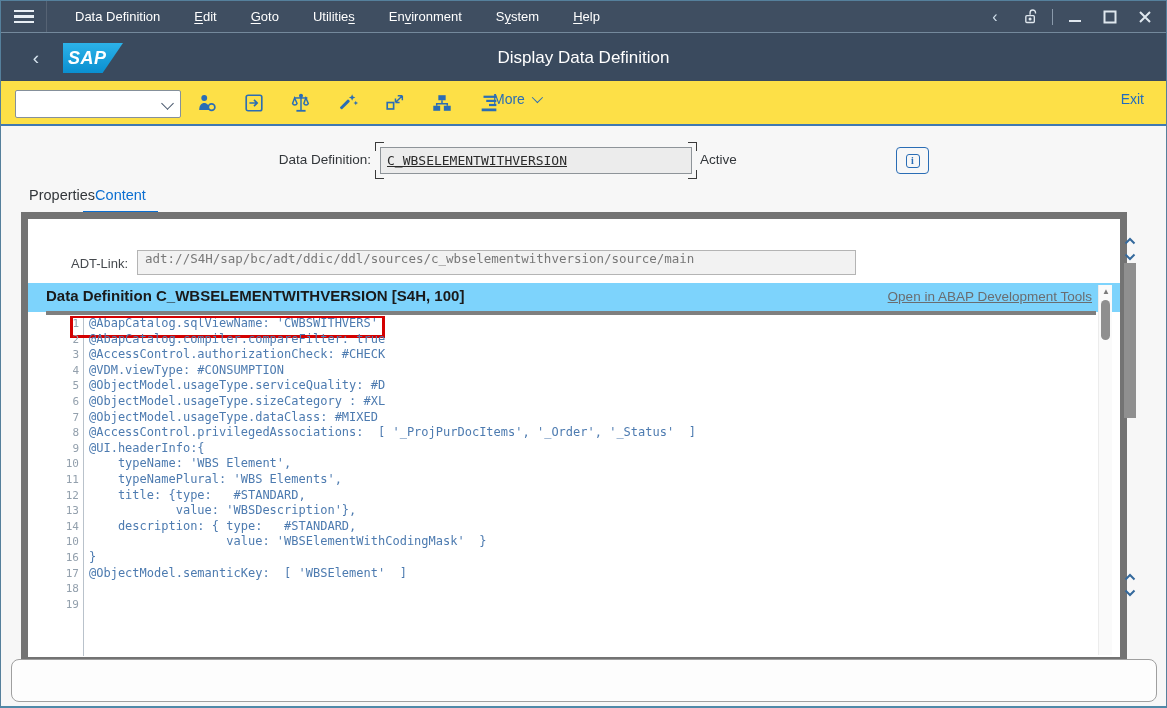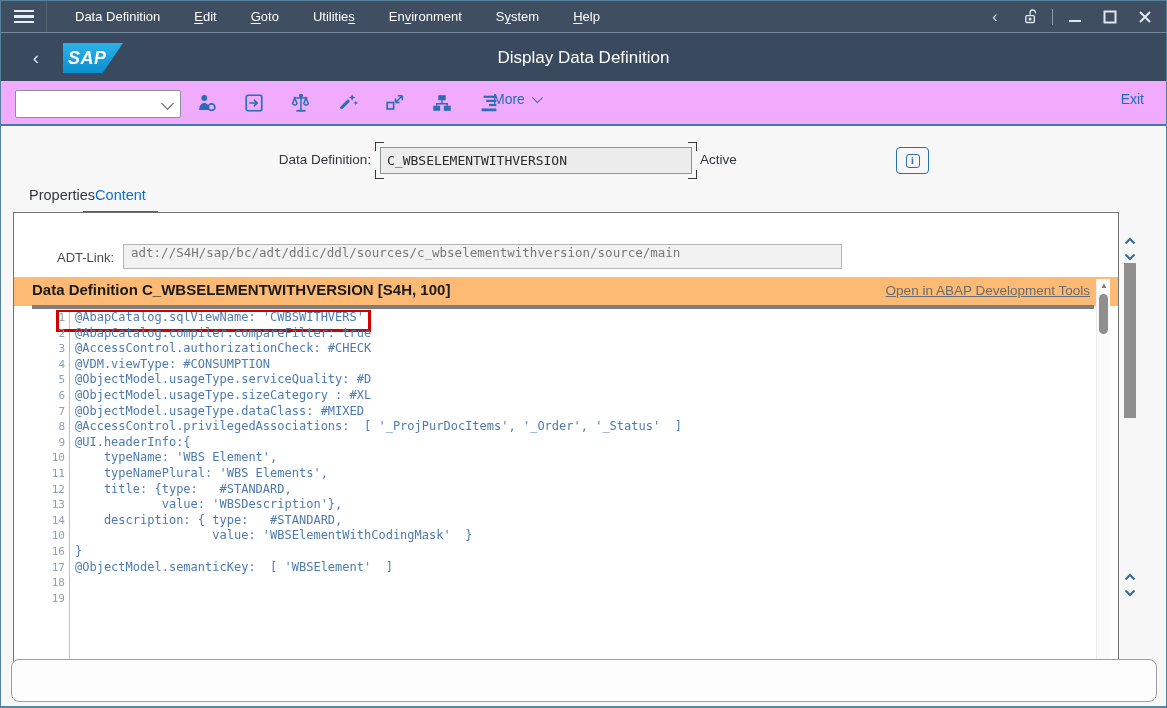--- a/index.html
+++ b/index.html
@@ -30,68 +30,68 @@
               font-size:19px; display:flex; align-items:center; justify-content:center; cursor:pointer; }
   .sap-logo { position:absolute; left:62px; top:10px; width:60px; height:30px;
               background:linear-gradient(180deg,#2cb2e8 0%,#0a8fd0 100%);
               clip-path:polygon(0 0,100% 0,66% 100%,0 100%);
               color:#fff; font-weight:bold; font-style:italic; font-size:18px;
               display:flex; align-items:center; padding-left:5px; letter-spacing:0.5px; }
   .page-title { position:absolute; left:0; top:0; width:100%; height:49px; display:flex;
                 align-items:center; justify-content:center; color:#ffffff; font-size:17px; }
 
   
-  .toolbar { position:absolute; left:0; top:80px; width:100%; height:45px; background:#f0abfc;
+  .toolbar { position:absolute; left:0; top:80px; width:100%; height:45px; background:#fde047;
              border-bottom:2px solid #4079b2; }
   .combo { position:absolute; left:14px; top:9px; width:166px; height:28px; background:#fff;
            border:1px solid #85909b; border-radius:2px; cursor:pointer; }
   .combo .chev { position:absolute; right:8px; top:8px; width:9px; height:9px;
                  border-right:1.6px solid #44546a; border-bottom:1.6px solid #44546a;
                  transform:rotate(45deg); }
   .tb-icons { position:absolute; left:192px; top:8px; display:flex; gap:19px; align-items:center; }
   .tb-btn { width:28px; height:28px; display:flex; align-items:center; justify-content:center; cursor:pointer; }
   .tb-btn svg { width:22px; height:22px; }
   .more-btn { position:absolute; left:492px; top:10px; color:#2a6db5; font-size:14px; cursor:pointer;
               display:flex; align-items:center; gap:7px; }
   .more-btn .chev { width:8px; height:8px; border-right:1.6px solid #2a6db5; border-bottom:1.6px solid #2a6db5;
                     transform:rotate(45deg) translateY(-2px); }
   .exit-btn { position:absolute; right:22px; top:10px; color:#1f6cc0; font-size:14px; cursor:pointer; }
 
   
   .dd-label { position:absolute; top:151px; right:795px; font-size:13.5px; color:#32363a; white-space:nowrap; }
   .dd-field { position:absolute; left:379px; top:146px; width:312px; height:27px; background:#ececec;
               border:1px solid #8e9499; font-family:"DejaVu Sans Mono", monospace; font-size:13px;
-              color:#2b2b2b; display:flex; align-items:center; padding-left:6px; }
+              color:#2b2b2b; display:flex; align-items:center; padding-left:6px;text-decoration:underline; }
   .corner { position:absolute; width:9px; height:9px; }
   .c-tl { left:-6px; top:-6px; border-left:1.5px solid #3a3a3a; border-top:1.5px solid #3a3a3a; }
   .c-tr { right:-6px; top:-6px; border-right:1.5px solid #3a3a3a; border-top:1.5px solid #3a3a3a; }
   .c-bl { left:-6px; bottom:-6px; border-left:1.5px solid #3a3a3a; border-bottom:1.5px solid #3a3a3a; }
   .c-br { right:-6px; bottom:-6px; border-right:1.5px solid #3a3a3a; border-bottom:1.5px solid #3a3a3a; }
   .dd-status { position:absolute; left:699px; top:151px; font-size:13.5px; color:#32363a; }
   .info-btn { position:absolute; left:895px; top:146px; width:33px; height:27px; background:#f7f7f7;
               border:1px solid #2a6db5; border-radius:4px; display:flex; align-items:center;
               justify-content:center; cursor:pointer; }
   .info-glyph { width:14px; height:14px; border:1.5px solid #2a6db5; border-radius:3px; color:#2a6db5;
                 font-size:10px; font-weight:bold; display:flex; align-items:center; justify-content:center;
                 font-family:"Liberation Serif", serif; }
 
   
   .tabs { position:absolute; left:28px; top:186px; display:flex; font-size:14.5px; }
   .tab { padding-bottom:8px; cursor:pointer; color:#32363a; }
   .tab.active { color:#0a6ed1; border-bottom:3px solid #0a6ed1; padding-left:12px; padding-right:12px;
                 margin-left:-12px; margin-right:-12px; }
 
   
-  .panel { position:absolute; left:12px; top:211px; width:1106px; height:452px; background:#ffffff;
-           border:1px solid #737373; }
+  .panel { position:absolute; left:20px; top:211px; width:1106px; height:452px; background:#ffffff;
+           border:7px solid #737373; }
   .adt-label { position:absolute; left:43px; top:37px; font-size:13px; color:#45494e; }
   .adt-field { position:absolute; left:109px; top:31px; width:719px; height:25px; background:#f2f2f2;
                border:1px solid #b4b4b4; font-family:"DejaVu Sans Mono", monospace; font-size:12.5px;
                color:#787878; display:flex; align-items:flex-start; padding-left:7px; white-space:nowrap; overflow:hidden; }
-  .doc-header { position:absolute; left:0; top:64px; width:100%; height:29px; background:#fdba74; }
+  .doc-header { position:absolute; left:0; top:64px; width:100%; height:29px; background:#7dd3fc; }
   .doc-title { position:absolute; left:18px; top:4px; font-size:15px; font-weight:bold; color:#1a1a1a; }
   .open-link { position:absolute; right:28px; top:6px; font-size:13.5px; color:#6a6d70;
                text-decoration:underline; cursor:pointer; }
   .doc-sep { position:absolute; left:18px; right:24px; top:92px; height:4px; background:#7f7f7f; }
 
   
   .inner-scroll { position:absolute; right:8px; top:66px; bottom:2px; width:14px; background:#fafafa;
                   border-left:1px solid #ececec; }
   .inner-scroll .up-arrow { position:absolute; top:2px; left:1px; width:12px; height:10px; color:#7a7a7a;
                   font-size:8px; text-align:center; cursor:pointer; }

